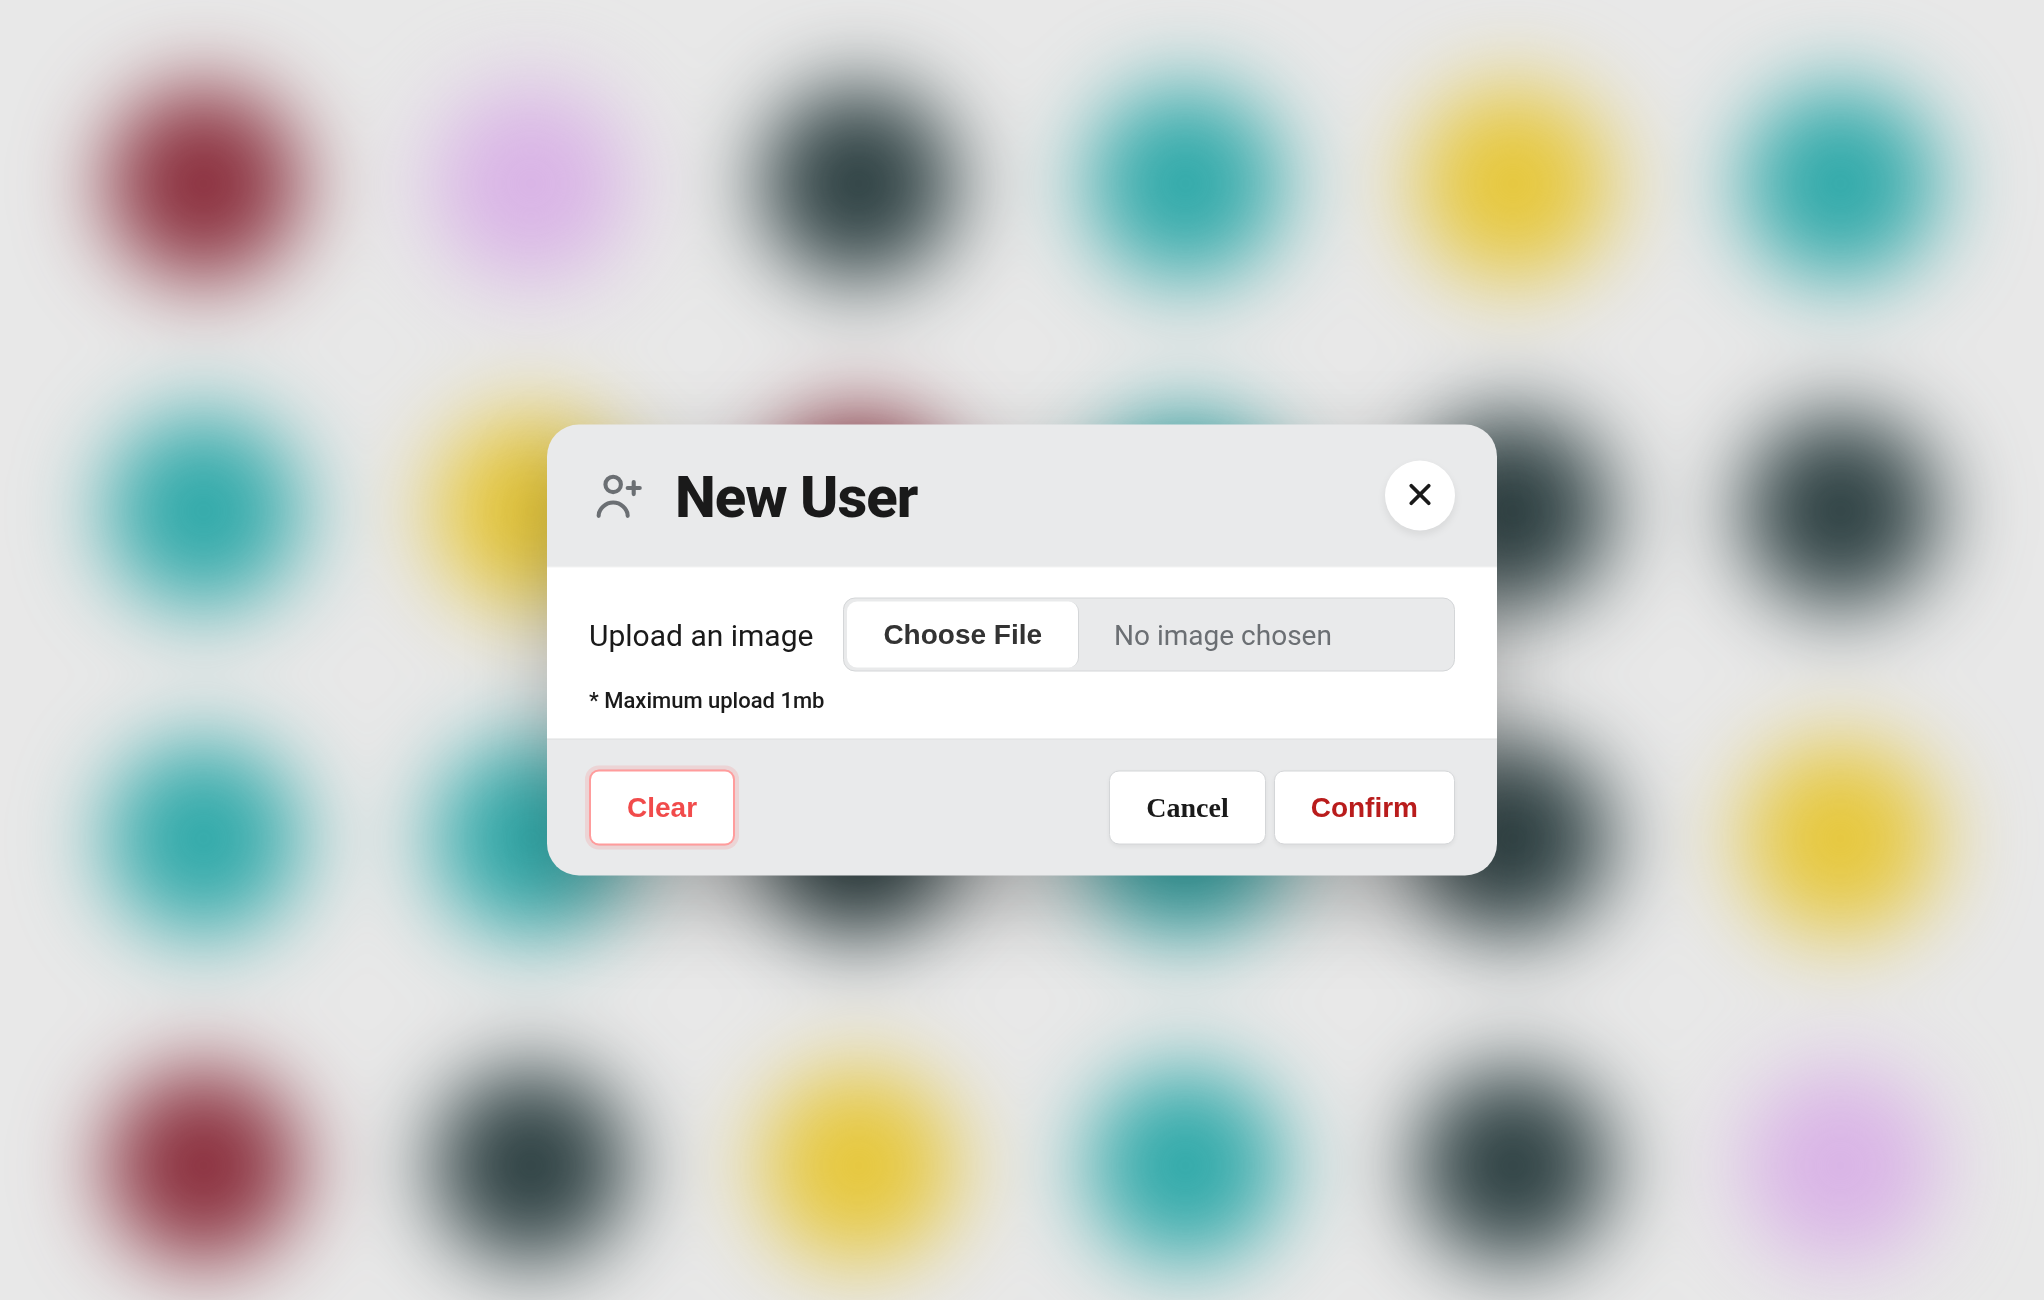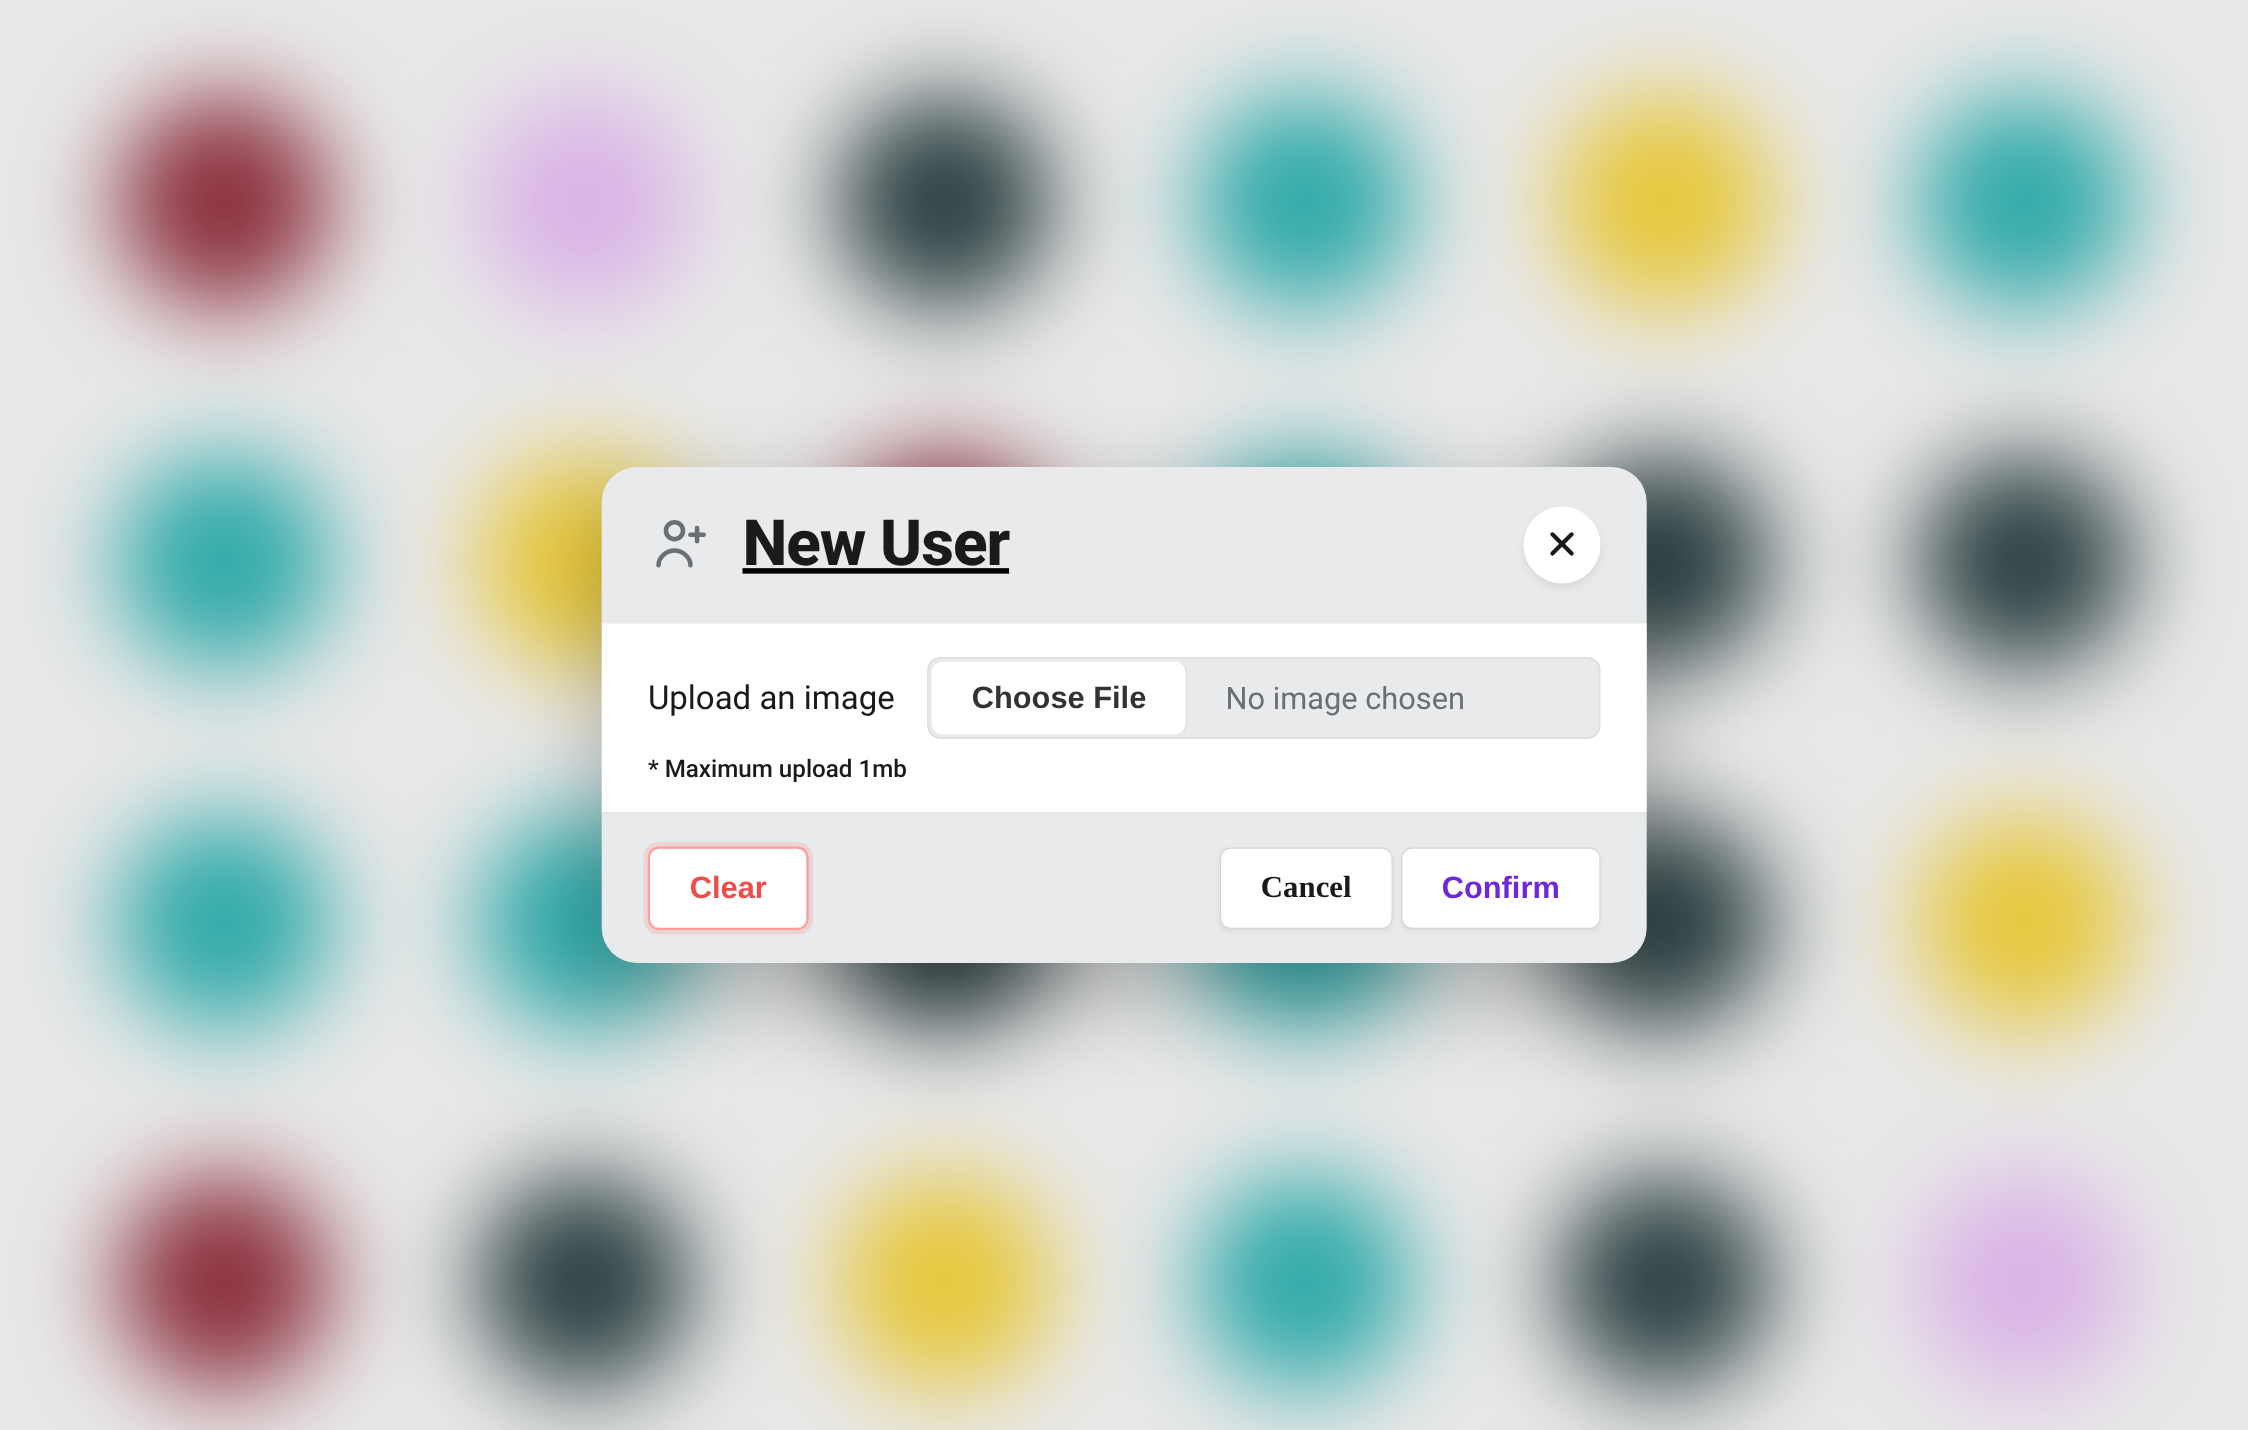--- a/index.html
+++ b/index.html
@@ -46,24 +46,23 @@
       transform: translate(-50%, -50%);
       width: 950px;
       background: #e9eaeb;
       border-radius: 32px;
       box-shadow: 0 30px 80px rgba(0,0,0,0.25);
       overflow: hidden;
     }
 
     .modal-header {
       display: flex;
-      align-items: flex-start;
+      align-items: flex-end;
       justify-content: space-between;
       padding: 36px 42px;
-      text-decoration: underline;
     }
 
     .modal-header-left {
       display: flex;
       align-items: center;
       gap: 28px;
     }
 
     .icon-uap {
       width: 58px;
@@ -179,21 +178,21 @@
       color: #f14b4b;
       box-shadow: 0 0 0 4px rgba(255,90,90,0.15);
     }
 
     .btn-cancel {
       color: #1a1a1a;
       font-family: Liberation Serif, serif;
     }
 
     .btn-confirm {
-      color: #6d28d9;
+      color: #b91c1c;
     }
 
     .spacer {
       flex: 1;
     }
   </style>
 </head>
 <body>
 
 <div class="background">

